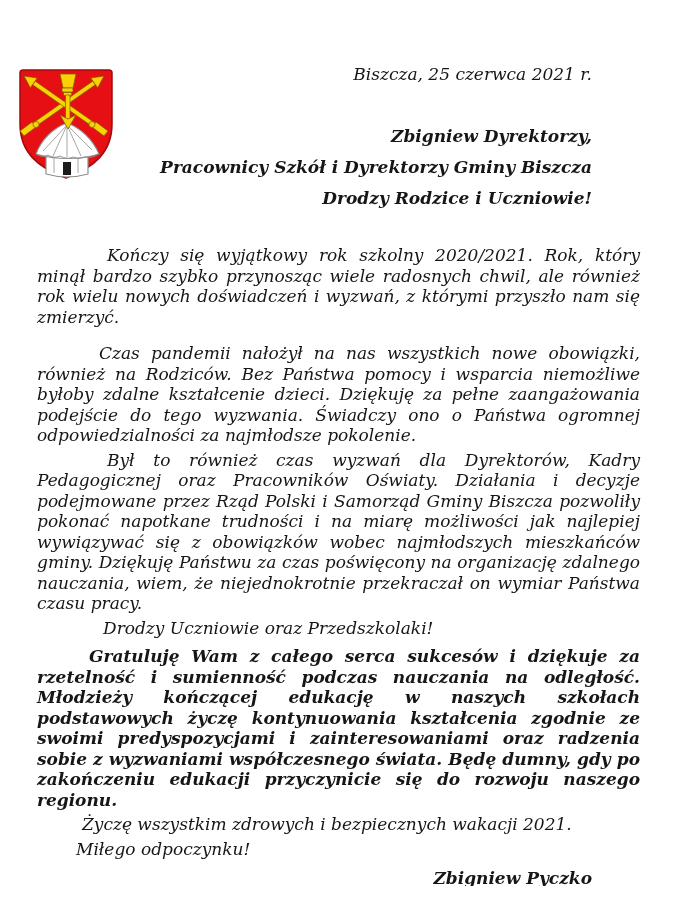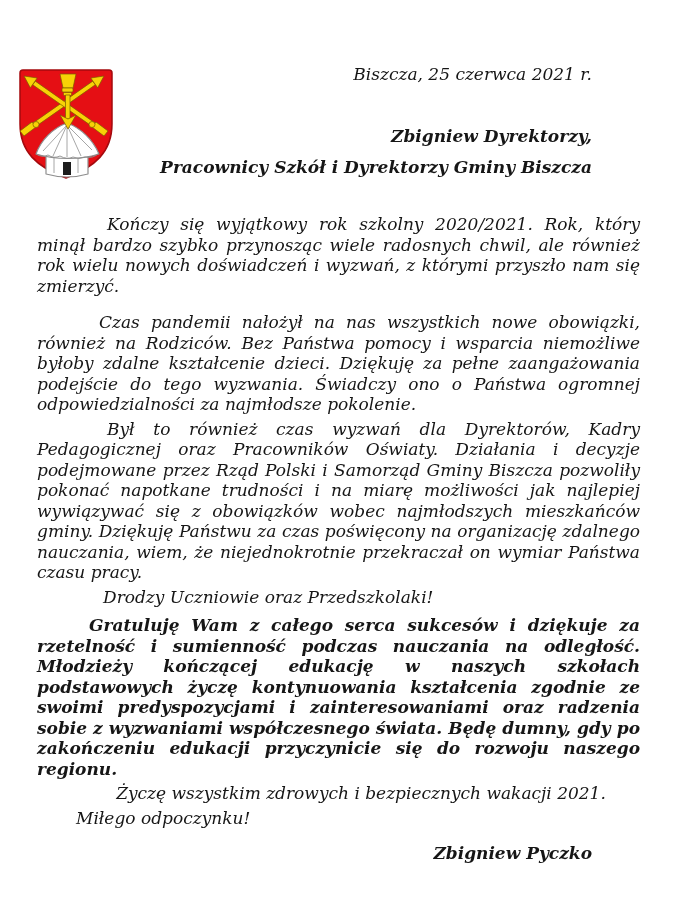--- a/index.html
+++ b/index.html
@@ -22,24 +22,24 @@
   .align-right { text-align:right; padding-right:48px; }
   .bold { font-weight:bold; }
   .date-line   { margin-top:64px; }
   .sal-1 { margin-top:41px; }
   .sal-2, .sal-3 { margin-top:10.5px; }
   .p-1 { margin-top:37px; text-indent:70px; }
   .p-2 { margin-top:16px; text-indent:62px; }
   .p-3 { margin-top:4px; text-indent:70px; }
   .p-4 { margin-top:4px; padding-left:66px; }
   .p-5 { margin-top:8px; text-indent:52px;font-weight:bold; }
-  .p-6 { margin-top:4px; padding-left:45px;text-align:center; }
+  .p-6 { margin-top:4px; padding-left:45px; }
   .p-7 { margin-top:4px; padding-left:39px; }
   .sig-title { margin-top:40px; }
-  .sig-name  { margin-top:15px; }
+  .sig-name  { margin-top:9px; }
 </style>
 </head>
 <body>
 
 <div class="page">
 
   <svg class="crest" viewBox="0 0 100 114" xmlns="http://www.w3.org/2000/svg" role="img">
     <path d="M7,2 H93 Q96,2 96,5 L96,56 C96,84 79,99 50,110 C21,99 4,84 4,56 L4,5 Q4,2 7,2 Z" stroke="#a50a0e" stroke-width="1.5" fill="#e50f14"></path>
 
     <g stroke="#8f8f8f" stroke-width="1.2" stroke-linejoin="round" fill="#ffffff">
@@ -76,20 +76,21 @@
       <rect x="49.5" y="27" width="4.5" height="24"></rect>
       <polygon points="52,61 44,47 52,51 60,47"></polygon>
     </g>
   </svg>
 
   <div class="col">
     <p class="date-line align-right">Biszcza, 25 czerwca 2021 r.</p>
 
     <p class="sal-1 align-right bold">Zbigniew Dyrektorzy,</p>
     <p class="sal-2 align-right bold">Pracownicy Szkół i Dyrektorzy Gminy Biszcza</p>
+    <p class="sal-3 align-right bold">Drodzy Rodzice i Uczniowie!</p>
 
     <p class="p-1 just">Kończy się wyjątkowy rok szkolny 2020/2021. Rok, który minął bardzo szybko przynosząc  wiele radosnych chwil, ale również rok wielu nowych doświadczeń i wyzwań, z którymi przyszło nam się zmierzyć.</p>
     <p class="p-2 just">Czas pandemii nałożył na nas wszystkich nowe obowiązki, również na Rodziców. Bez Państwa pomocy i wsparcia niemożliwe byłoby zdalne kształcenie dzieci. Dziękuję za pełne zaangażowania podejście do tego wyzwania. Świadczy ono o Państwa ogromnej odpowiedzialności za najmłodsze pokolenie.</p>
     <p class="p-3 just">Był to również czas wyzwań dla Dyrektorów, Kadry Pedagogicznej oraz Pracowników Oświaty. Działania i decyzje podejmowane przez Rząd Polski  i Samorząd Gminy Biszcza pozwoliły pokonać napotkane trudności i na miarę możliwości jak najlepiej wywiązywać się z obowiązków wobec najmłodszych mieszkańców gminy. Dziękuję Państwu za czas poświęcony na organizację zdalnego nauczania, wiem, że niejednokrotnie przekraczał on wymiar Państwa czasu pracy.</p>
     <p class="p-4">Drodzy Uczniowie oraz Przedszkolaki!</p>
     <p class="p-5 just">Gratuluję Wam z całego serca sukcesów i dziękuje za rzetelność i sumienność podczas nauczania na odległość. Młodzieży kończącej edukację w naszych szkołach podstawowych życzę  kontynuowania kształcenia zgodnie ze swoimi predyspozycjami  i zainteresowaniami oraz radzenia sobie z wyzwaniami współczesnego świata. Będę dumny, gdy po zakończeniu edukacji przyczynicie się do rozwoju naszego regionu.</p>
     <p class="p-6">Życzę wszystkim zdrowych i bezpiecznych wakacji 2021.</p>
     <p class="p-7">Miłego odpoczynku!</p>
 
     <p class="sig-name align-right bold">Zbigniew Pyczko</p>

